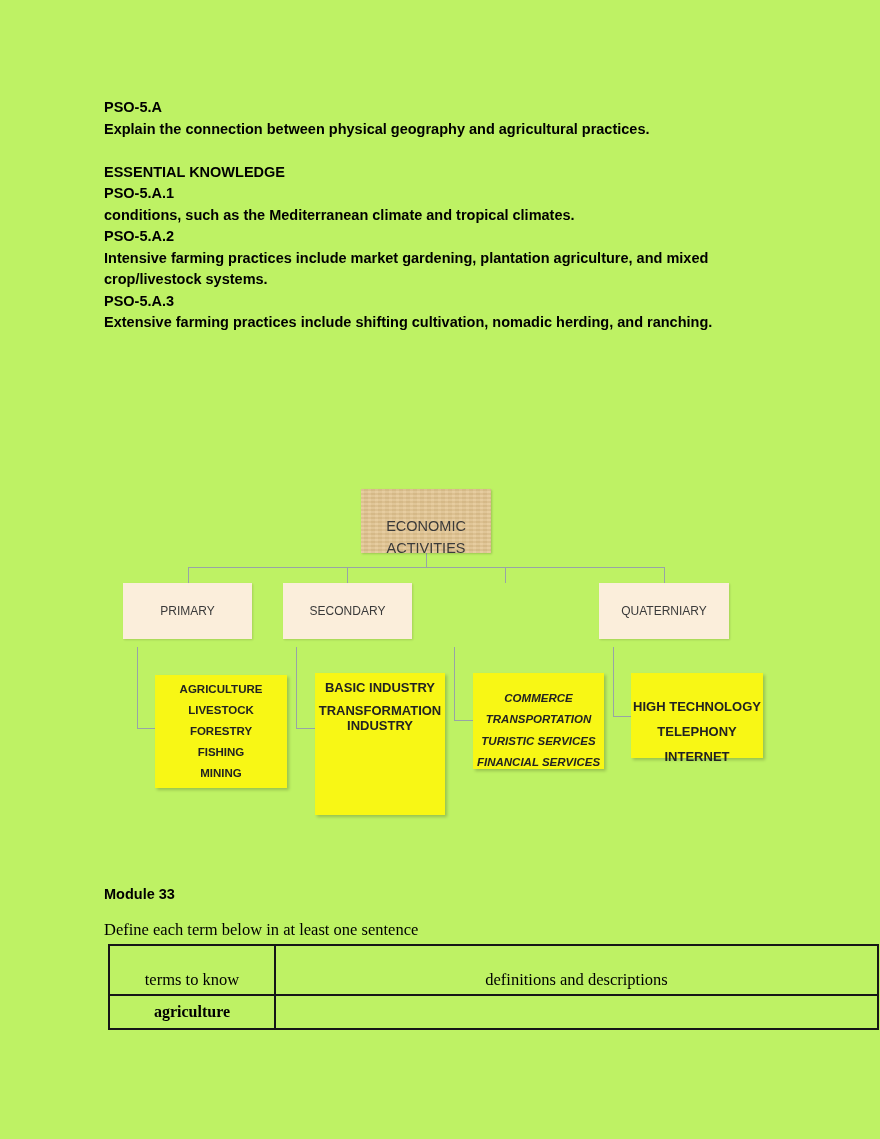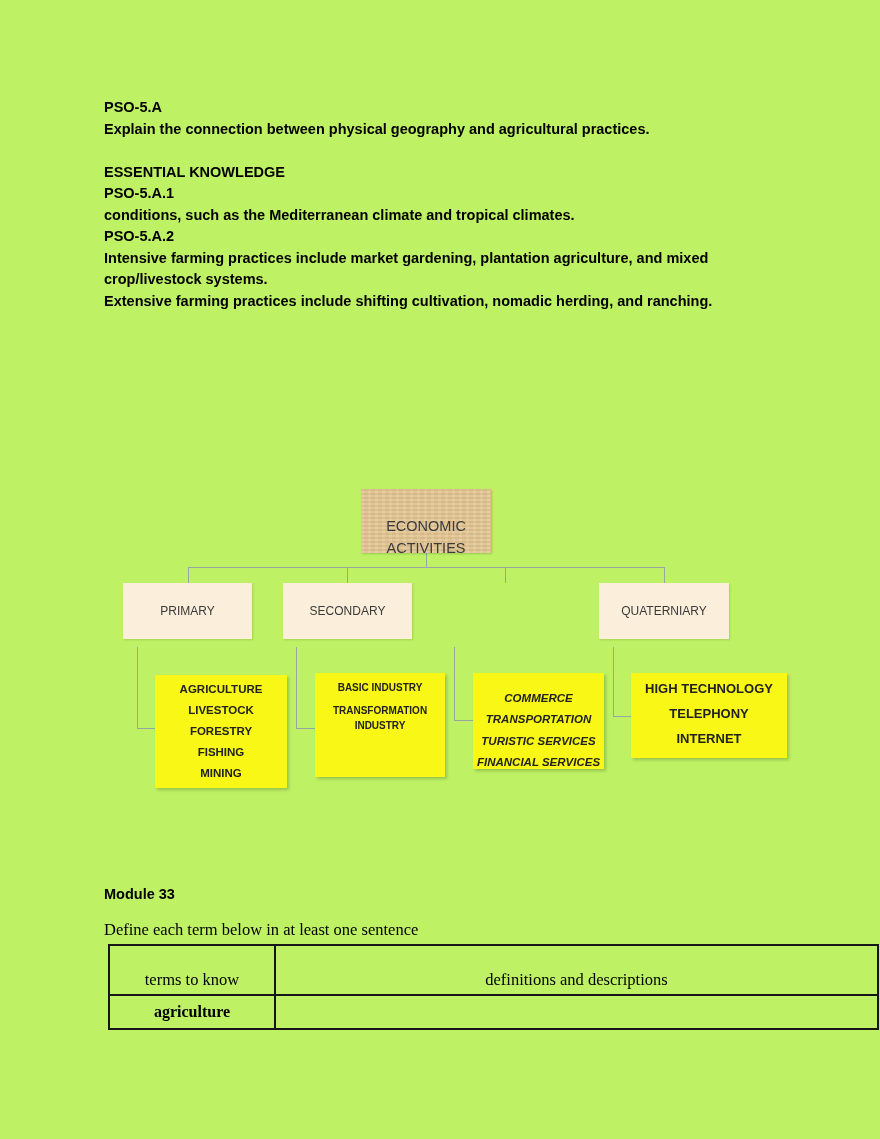--- a/index.html
+++ b/index.html
@@ -38,25 +38,25 @@
   .lv3 { left:441px; width:129px; }
   .lv4 { left:599px; width:130px; }
 
   .leaf-box {
     background:var(--leaf-bg,#f8f715);
     box-shadow:2px 2px 3px rgba(0,0,0,0.20);
     color:#222; font-weight:bold;
   }
   .leaf1 { left:155px; top:675px; width:132px; height:113px; font-size:11.5px; padding-top:4px; }
   .leaf1 .leaf-item { line-height:21px; }
-  .leaf2 { left:315px; top:673px; width:130px; height:104px; font-size:10px; padding-top:7px; }
+  .leaf2 { left:315px; top:673px; width:130px; height:142px; font-size:13px; padding-top:7px; }
   .leaf2 .leaf-item { line-height:15.5px; margin-bottom:7px; }
   .leaf3 { left:473px; top:673px; width:131px; height:96px; font-size:11.5px; padding-top:15px;font-style:italic; }
   .leaf3 .leaf-item { line-height:21.3px; }
-  .leaf4 { left:631px; top:673px; width:156px; height:85px; font-size:13px; padding-top:3px; }
+  .leaf4 { left:631px; top:673px; width:132px; height:85px; font-size:13px; padding-top:21px; }
   .leaf4 .leaf-item { line-height:25px; }
 
   .conn { position:absolute; background:var(--line-color,#98a4a6); }
   .c-stem  { left:426px; top:553px; width:1px; height:14px; }
   .c-hbar  { left:188px; top:567px; width:477px; height:1px; }
   .c-drop1 { left:188px; top:567px; width:1px; height:16px; }
   .c-drop2 { left:347px; top:567px; width:1px; height:16px; }
   .c-drop3 { left:505px; top:567px; width:1px; height:16px; }
   .c-drop4 { left:664px; top:567px; width:1px; height:16px; }
   .e1v { left:137px; top:647px; width:1px; height:82px; }
@@ -98,20 +98,21 @@
   <div class="std-text">
     <div class="std-line">PSO-5.A</div>
     <div class="std-line">Explain the connection between physical geography and agricultural practices.</div>
     <div class="std-line"></div>
     <div class="std-line">ESSENTIAL KNOWLEDGE</div>
     <div class="std-line">PSO-5.A.1</div>
     <div class="std-line">conditions, such as the Mediterranean climate and tropical climates.</div>
     <div class="std-line">PSO-5.A.2</div>
     <div class="std-line">Intensive farming practices include market gardening, plantation agriculture, and mixed</div>
     <div class="std-line">crop/livestock systems.</div>
+    <div class="std-line">PSO-5.A.3</div>
     <div class="std-line">Extensive farming practices include shifting cultivation, nomadic herding, and ranching.</div>
   </div>
 
   <div class="conn c-stem"></div>
   <div class="conn c-hbar"></div>
   <div class="conn c-drop1"></div>
   <div class="conn c-drop2"></div>
   <div class="conn c-drop3"></div>
   <div class="conn c-drop4"></div>
   <div class="conn e1v"></div>

